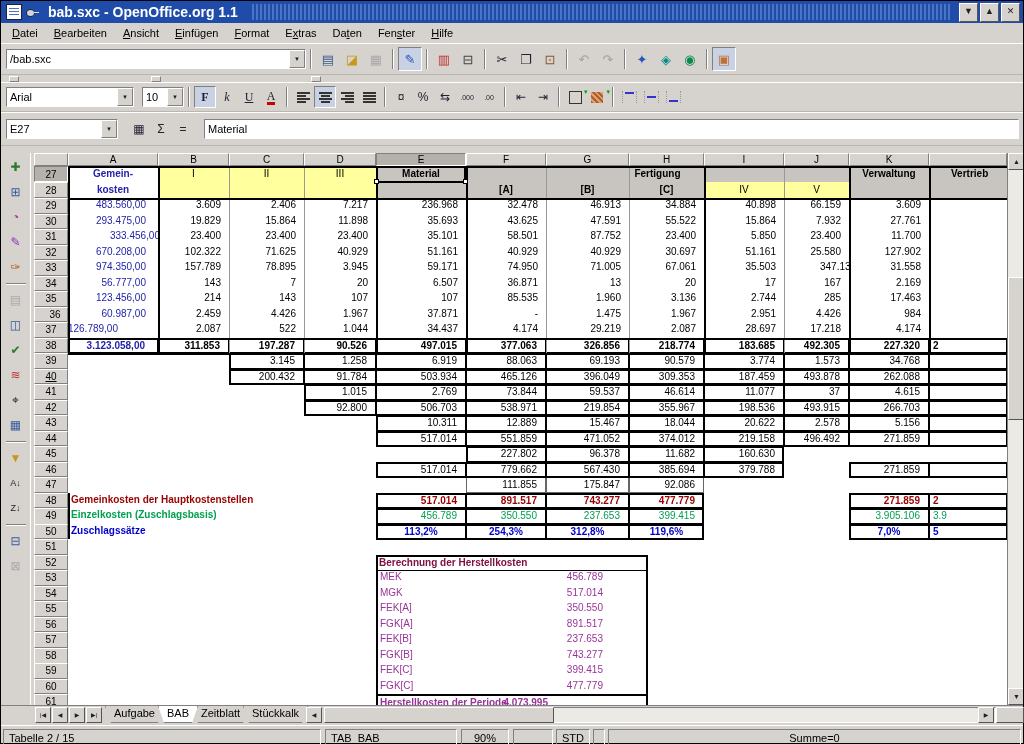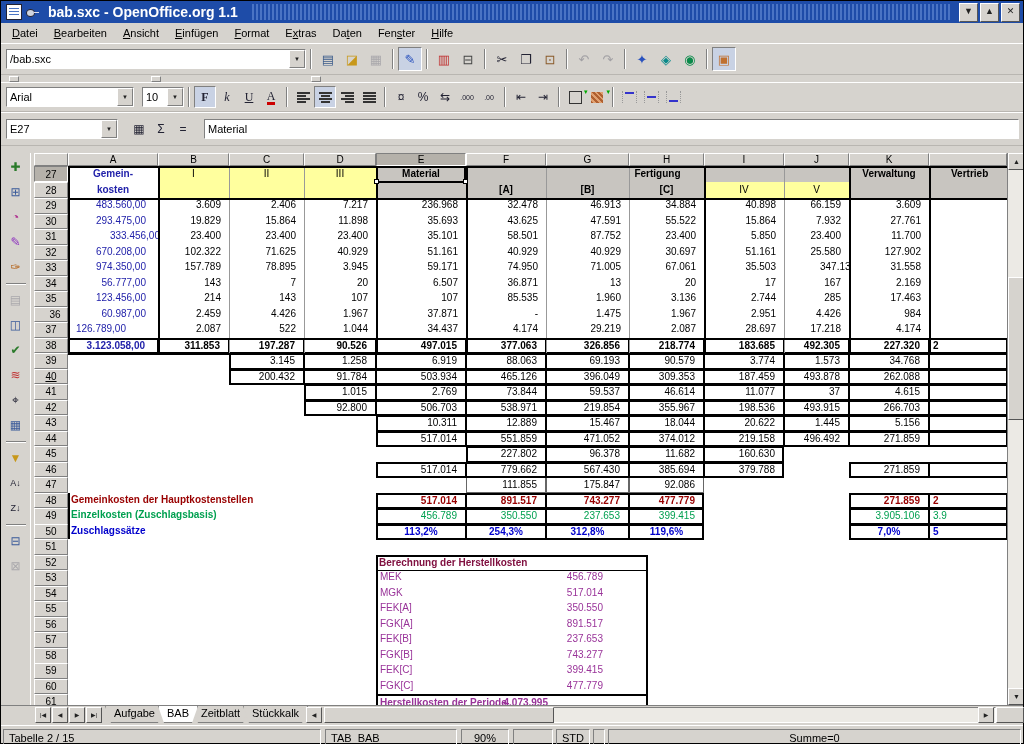--- a/index.html
+++ b/index.html
@@ -414,21 +414,21 @@
         <div class="cell" style="left: 124px; top: 153.5px; width: 71px; height: 15.5px; line-height: 14.5px;">2.459</div>
         <div class="cell" style="left: 195px; top: 153.5px; width: 75px; height: 15.5px; line-height: 14.5px;">4.426</div>
         <div class="cell" style="left: 270px; top: 153.5px; width: 72px; height: 15.5px; line-height: 14.5px;">1.967</div>
         <div class="cell" style="left: 342px; top: 153.5px; width: 90px; height: 15.5px; line-height: 14.5px;">37.871</div>
         <div class="cell" style="left: 432px; top: 153.5px; width: 80px; height: 15.5px; line-height: 14.5px;">-</div>
         <div class="cell" style="left: 512px; top: 153.5px; width: 83px; height: 15.5px; line-height: 14.5px;">1.475</div>
         <div class="cell" style="left: 595px; top: 153.5px; width: 75px; height: 15.5px; line-height: 14.5px;">1.967</div>
         <div class="cell" style="left: 670px; top: 153.5px; width: 80px; height: 15.5px; line-height: 14.5px;">2.951</div>
         <div class="cell" style="left: 750px; top: 153.5px; width: 65px; height: 15.5px; line-height: 14.5px;">4.426</div>
         <div class="cell" style="left: 815px; top: 153.5px; width: 80px; height: 15.5px; line-height: 14.5px;">984</div>
-        <div class="cell" style="left: 30px; top: 169px; width: 90px; height: 15.5px; line-height: 14.5px; color: rgb(34, 34, 170); padding-right: 28px;">126.789,00</div>
+        <div class="cell" style="left: 22px; top: 169px; width: 90px; height: 15.5px; line-height: 14.5px; color: rgb(34, 34, 170); padding-right: 28px;">126.789,00</div>
         <div class="cell" style="left: 124px; top: 169px; width: 71px; height: 15.5px; line-height: 14.5px;">2.087</div>
         <div class="cell" style="left: 195px; top: 169px; width: 75px; height: 15.5px; line-height: 14.5px;">522</div>
         <div class="cell" style="left: 270px; top: 169px; width: 72px; height: 15.5px; line-height: 14.5px;">1.044</div>
         <div class="cell" style="left: 342px; top: 169px; width: 90px; height: 15.5px; line-height: 14.5px;">34.437</div>
         <div class="cell" style="left: 432px; top: 169px; width: 80px; height: 15.5px; line-height: 14.5px;">4.174</div>
         <div class="cell" style="left: 512px; top: 169px; width: 83px; height: 15.5px; line-height: 14.5px;">29.219</div>
         <div class="cell" style="left: 595px; top: 169px; width: 75px; height: 15.5px; line-height: 14.5px;">2.087</div>
         <div class="cell" style="left: 670px; top: 169px; width: 80px; height: 15.5px; line-height: 14.5px;">28.697</div>
         <div class="cell" style="left: 750px; top: 169px; width: 65px; height: 15.5px; line-height: 14.5px;">17.218</div>
         <div class="cell" style="left: 815px; top: 169px; width: 80px; height: 15.5px; line-height: 14.5px;">4.174</div>
@@ -480,21 +480,21 @@
         <div class="cell bx" style="left: 595px; top: 246.5px; width: 75px; height: 15.5px; line-height: 14.5px;">355.967</div>
         <div class="cell bx" style="left: 670px; top: 246.5px; width: 80px; height: 15.5px; line-height: 14.5px;">198.536</div>
         <div class="cell bx" style="left: 750px; top: 246.5px; width: 65px; height: 15.5px; line-height: 14.5px;">493.915</div>
         <div class="cell bx" style="left: 815px; top: 246.5px; width: 80px; height: 15.5px; line-height: 14.5px;">266.703</div>
         <div class="cell bx lft" style="left: 895px; top: 246.5px; width: 78px; height: 15.5px; line-height: 14.5px;"></div>
         <div class="cell bx" style="left: 342px; top: 262px; width: 90px; height: 15.5px; line-height: 14.5px;">10.311</div>
         <div class="cell bx" style="left: 432px; top: 262px; width: 80px; height: 15.5px; line-height: 14.5px;">12.889</div>
         <div class="cell bx" style="left: 512px; top: 262px; width: 83px; height: 15.5px; line-height: 14.5px;">15.467</div>
         <div class="cell bx" style="left: 595px; top: 262px; width: 75px; height: 15.5px; line-height: 14.5px;">18.044</div>
         <div class="cell bx" style="left: 670px; top: 262px; width: 80px; height: 15.5px; line-height: 14.5px;">20.622</div>
-        <div class="cell bx" style="left: 750px; top: 262px; width: 65px; height: 15.5px; line-height: 14.5px;">1.445</div>
+        <div class="cell bx" style="left: 750px; top: 262px; width: 65px; height: 15.5px; line-height: 14.5px;">2.578</div>
         <div class="cell bx" style="left: 815px; top: 262px; width: 80px; height: 15.5px; line-height: 14.5px;">5.156</div>
         <div class="cell bx lft" style="left: 895px; top: 262px; width: 78px; height: 15.5px; line-height: 14.5px;"></div>
         <div class="cell bx" style="left: 342px; top: 277.5px; width: 90px; height: 15.5px; line-height: 14.5px;">517.014</div>
         <div class="cell bx" style="left: 432px; top: 277.5px; width: 80px; height: 15.5px; line-height: 14.5px;">551.859</div>
         <div class="cell bx" style="left: 512px; top: 277.5px; width: 83px; height: 15.5px; line-height: 14.5px;">471.052</div>
         <div class="cell bx" style="left: 595px; top: 277.5px; width: 75px; height: 15.5px; line-height: 14.5px;">374.012</div>
         <div class="cell bx" style="left: 670px; top: 277.5px; width: 80px; height: 15.5px; line-height: 14.5px;">219.158</div>
         <div class="cell bx" style="left: 750px; top: 277.5px; width: 65px; height: 15.5px; line-height: 14.5px;">496.492</div>
         <div class="cell bx" style="left: 815px; top: 277.5px; width: 80px; height: 15.5px; line-height: 14.5px;">271.859</div>
         <div class="cell bx lft" style="left: 895px; top: 277.5px; width: 78px; height: 15.5px; line-height: 14.5px;"></div>

